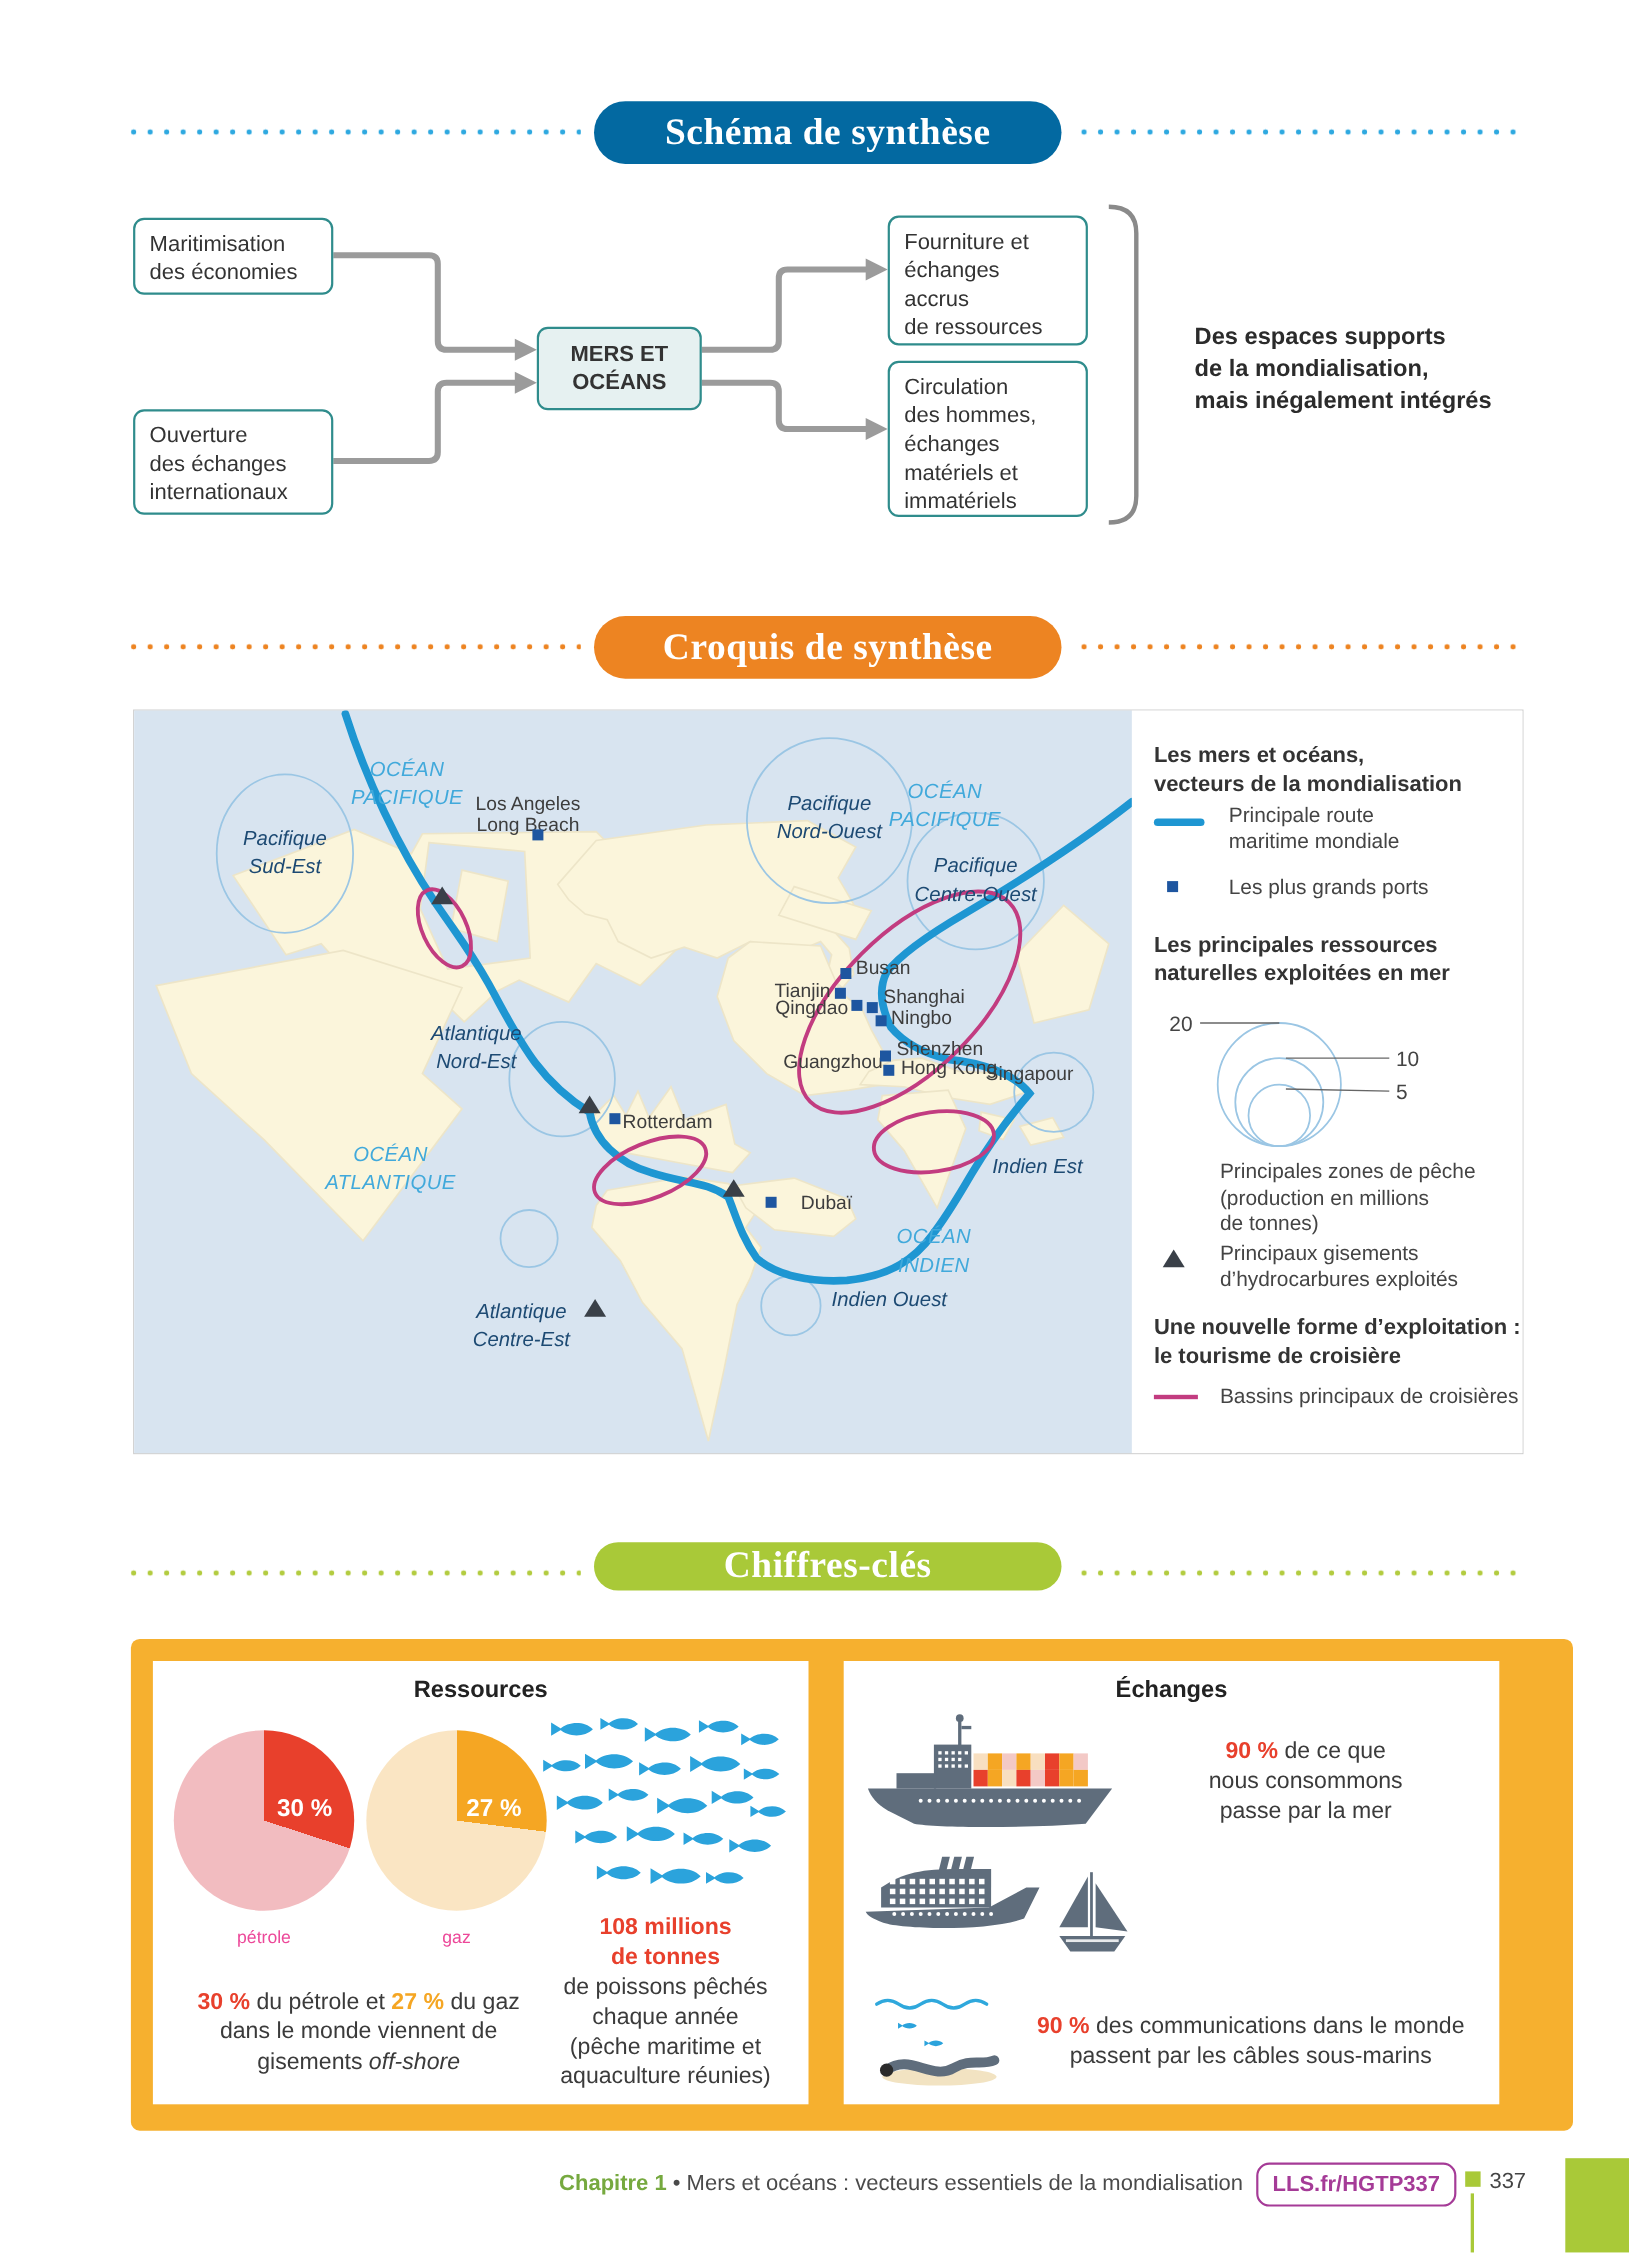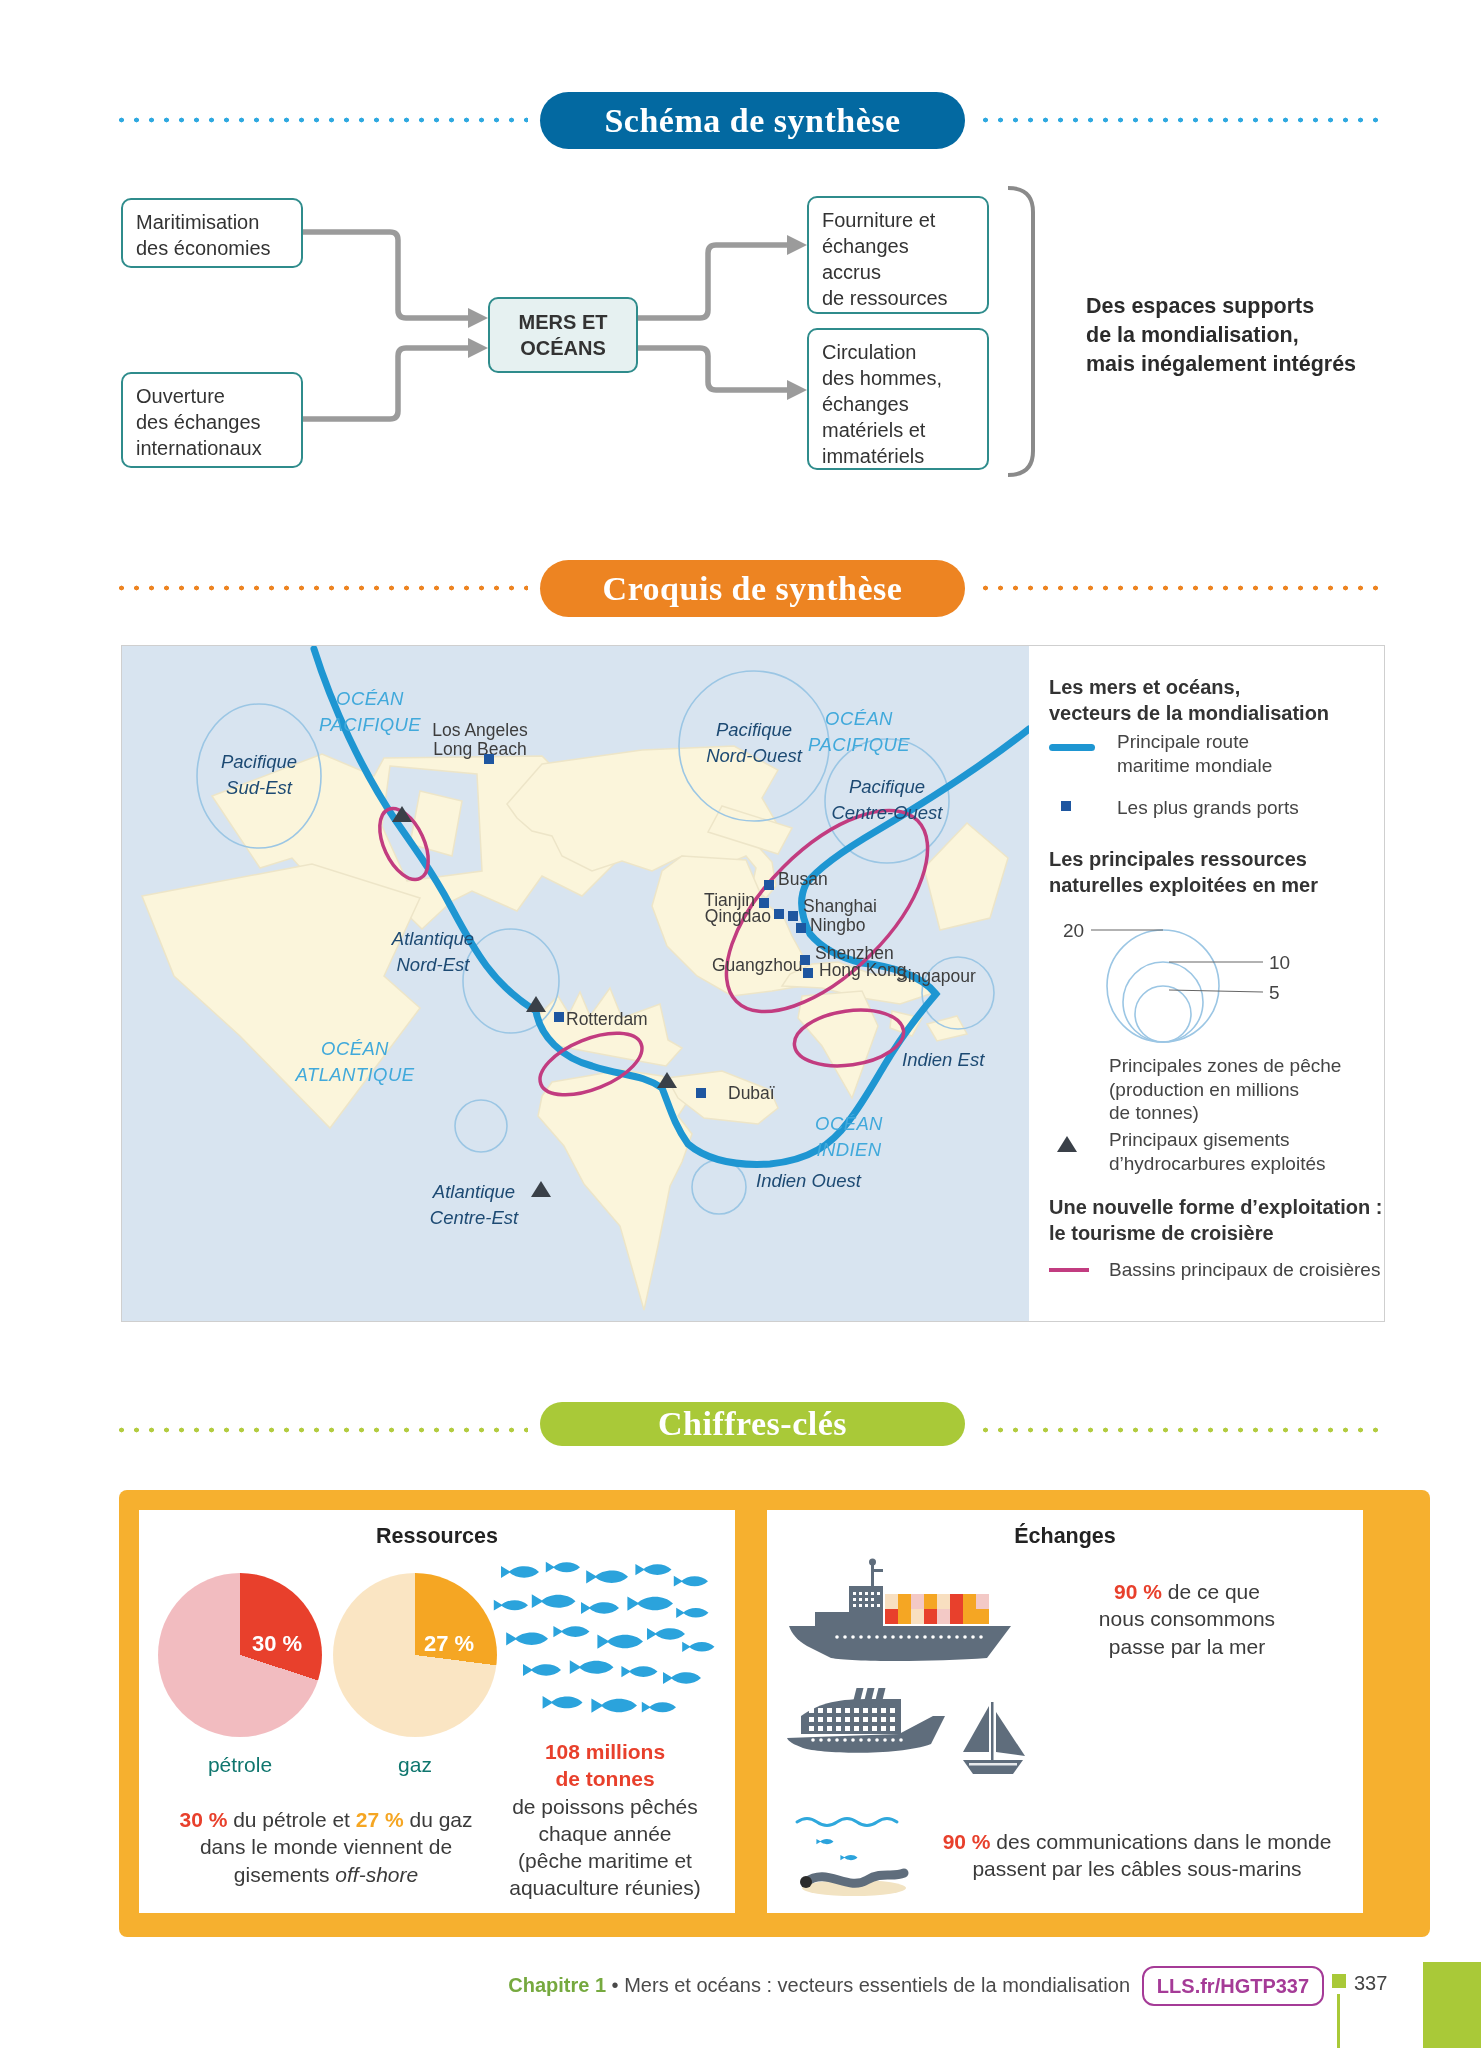--- a/index.html
+++ b/index.html
@@ -28,21 +28,21 @@
   .lgt{font-size:19px;color:#444;line-height:1.24;}
   .swatch-route{width:46px;height:7px;border-radius:4px;background:#1E96D2;}
   .swatch-cruise{width:40px;height:4px;background:#C23C80;}
   .oframe{background:#F6B02F;border-radius:8px;}
   .panel{background:#fff;}
   .ptitle{font-weight:bold;font-size:21.5px;color:#222;text-align:center;}
   .ptext{font-size:21px;color:#3b3b3b;line-height:1.3;text-align:center;}
   .red{color:#E8402C;font-weight:bold;} .org{color:#F5A623;font-weight:bold;}
   .pie{border-radius:50%;}
   .pieval{color:#fff;font-weight:bold;font-size:22px;text-align:center;}
-  .plabel{font-size:21px;color:#0f766e;text-align:center;}
+  .plabel{font-size:16px;color:#ec4899;text-align:center;}
   .footer-text{font-size:20px;color:#4a4a4a;text-align:right;}
   .footer-text b{color:#76A93F;}
   .badge{border:2.5px solid #A53B97;border-radius:12px;color:#A53B97;font-weight:bold;font-size:20px;
          display:flex;align-items:center;justify-content:center;}
   .it{font-style:italic;}
 </style>
 </head>
 <body>
 
 <div id="page">

